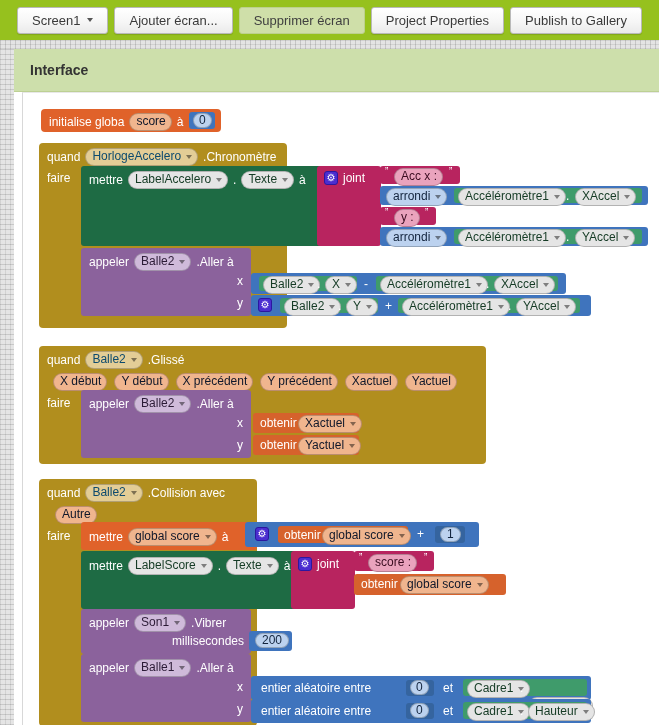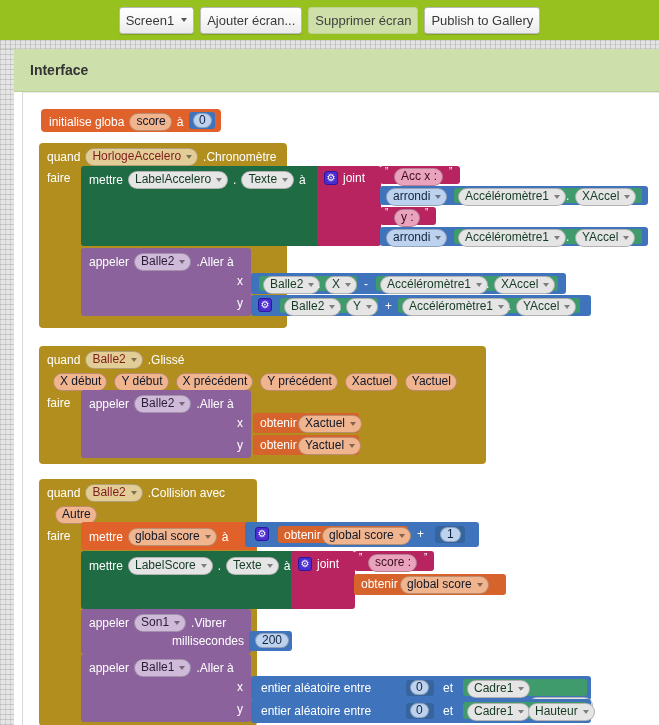--- a/index.html
+++ b/index.html
@@ -14,21 +14,21 @@
   
   .topbar {
     position: absolute; left: 0; top: 0;
     width: 659px; height: 40px;
     background: #96c11e;
     display: flex; align-items: center; justify-content: center;
     gap: 6px;
   }
   .tb-btn {
     height: 27px;
-    padding: 0 6px;
+    padding: 0 14px;
     background: linear-gradient(to bottom, #ffffff 0%, #f6f6f6 55%, #eaeaea 100%);
     border: 1px solid #b9b9b9;
     border-radius: 3px;
     color: #3a3a3a;
     font-size: 13px;
     line-height: 25px;
     white-space: nowrap;
     display: flex; align-items: center; gap: 6px;
     box-shadow: 0 1px 1px rgba(0,0,0,.14);
   }
@@ -104,21 +104,21 @@
     white-space: nowrap;
     border: 1px solid rgba(0,0,0,.22);
   }
   .field .dc {
     width: 0; height: 0;
     border-left: 3px solid transparent;
     border-right: 3px solid transparent;
     border-top: 4px solid rgba(0,0,0,.45);
     margin-left: 1px;
   }
-  .f-gold   { background:#e3cd96; color:#7f1d1d;justify-content:flex-end; }
+  .f-gold   { background:#e3cd96; color:#0c4a6e;justify-content:flex-end; }
   .f-green  { background:#e5e5e5; color:#153b25; }
   .f-purple { background:#cfbada; color:#2b1b36; }
   .f-orange { background:#f0b58e; color:#0f172a; }
   .f-pink   { background:#eaa3bd; color:#3a0c20; }
   .f-blue   { background:#bcd2ef; color:#12243d; }
 
   
   .gear {
     width: 14px; height: 14px;
     border-radius: 3px;
@@ -155,20 +155,23 @@
     <span>Screen1</span>
     <span class="caret"></span>
   </div>
   <div class="tb-btn">
     <span>Ajouter écran...</span>
   </div>
   <div class="tb-btn disabled">
     <span>Supprimer écran</span>
   </div>
   <div class="tb-btn">
+    <span>Project Properties</span>
+  </div>
+  <div class="tb-btn">
     <span>Publish to Gallery</span>
   </div>
 </div>
 
 <div class="hatch-strip"></div>
 <div class="hatch-left"></div>
 
 <div class="panel-header">
   <span class="panel-title">Interface</span>
 </div>

